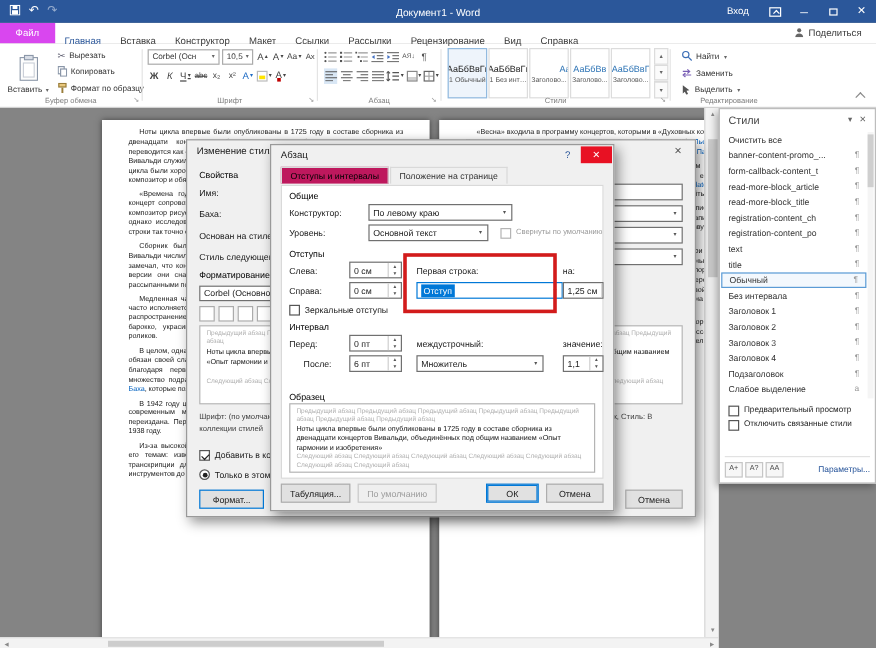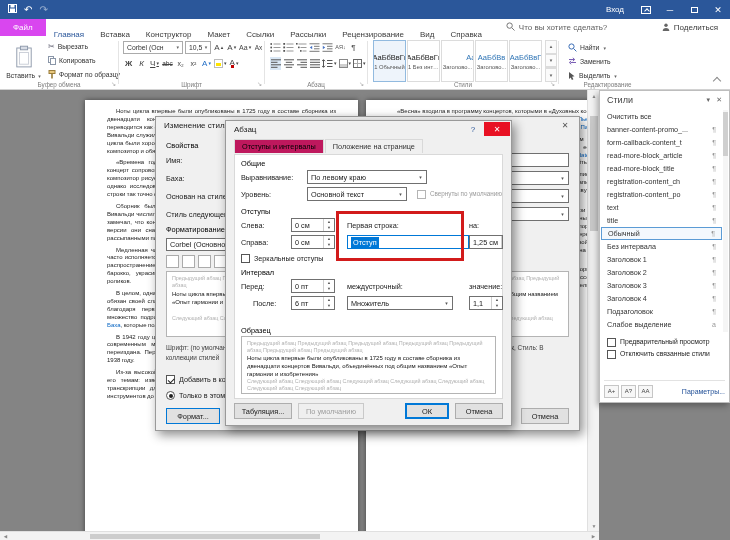--- a/index.html
+++ b/index.html
@@ -139,20 +139,21 @@
 <div class="titlebar">
   <div class="qat">
     <span class="qbtn"><svg width="9" height="9">
           <rect x="0.5" y="0.5" width="8" height="8" fill="none" stroke="#fff"></rect>
           <rect x="2" y="4.5" width="5" height="3.5" fill="#fff"></rect>
           <rect x="2.5" y="1" width="4" height="2.5" fill="#fff"></rect>
         </svg></span>
     <span class="qbtn">↶</span>
     <span class="qbtn dim">↷</span>
   </div>
+  <div class="tb-title">Документ1 - Word</div>
   <div class="tb-right">
     <span class="signin">Вход</span>
     <span class="winbtn">
         <span class="ribopt"></span>
       </span>
     <span class="winbtn">─</span>
     <span class="winbtn">
         <span class="maxbox"></span>
       </span>
     <span class="winbtn">✕</span>
@@ -165,27 +166,20 @@
       <div class="tab active">Главная</div>
       <div class="tab">Вставка</div>
       <div class="tab">Конструктор</div>
       <div class="tab">Макет</div>
       <div class="tab">Ссылки</div>
       <div class="tab">Рассылки</div>
       <div class="tab">Рецензирование</div>
       <div class="tab">Вид</div>
       <div class="tab">Справка</div>
     </div>
-  <div class="tellme">
-    <span><svg width="9" height="9">
-          <circle cx="3.6" cy="3.6" r="2.7" fill="none" stroke="#777"></circle>
-          <line x1="5.8" y1="5.8" x2="8.5" y2="8.5" stroke="#777"></line>
-        </svg></span>
-    <span>Что вы хотите сделать?</span>
-  </div>
   <div class="share">
     <span><svg width="8" height="8">
           <circle cx="4" cy="2.3" r="1.7" fill="#666"></circle>
           <path d="M0.7 8c0-2 1.4-3.1 3.3-3.1S7.3 6 7.3 8z" fill="#666"></path>
         </svg></span>
     <span>Поделиться</span>
   </div>
 </div>
 
 <div class="ribbon">
@@ -727,21 +721,21 @@
   <div class="dlg-x x-red">✕</div>
 
   <div class="dtabs">
     <div class="dtab active">Отступы и интервалы</div>
     <div class="dtab">Положение на странице</div>
   </div>
 
   <div class="tabpage">
     <div class="abs sect" style="left:6px;top:4px">Общие</div>
 
-    <div class="abs lbl" style="left:6px;top:18px">Выравнивание:</div>
+    <div class="abs lbl" style="left:6px;top:18px">Конструктор:</div>
     <div class="abs dcombo" style="left:72px;top:15px;width:120px">
         <span class="val">По левому краю</span>
         <span class="ca">▾</span>
       </div>
 
     <div class="abs lbl" style="left:6px;top:35px">Уровень:</div>
     <div class="abs dcombo" style="left:72px;top:32px;width:100px">
         <span class="val">Основной текст</span>
         <span class="ca">▾</span>
       </div>

